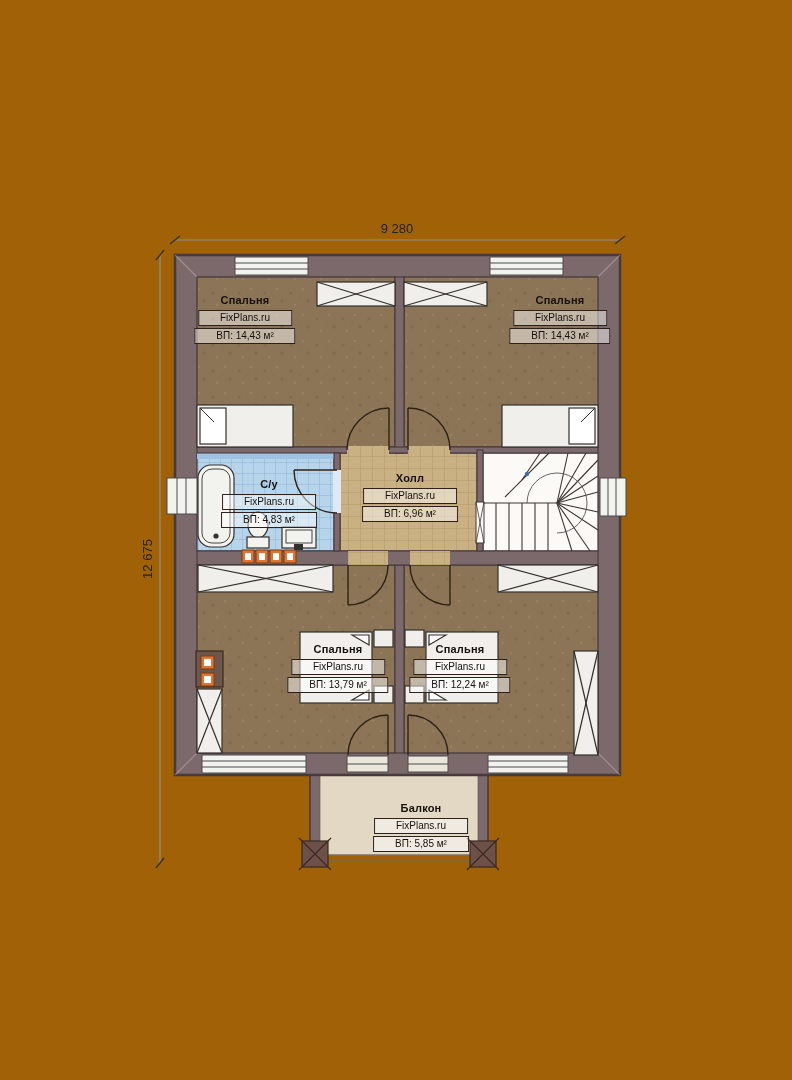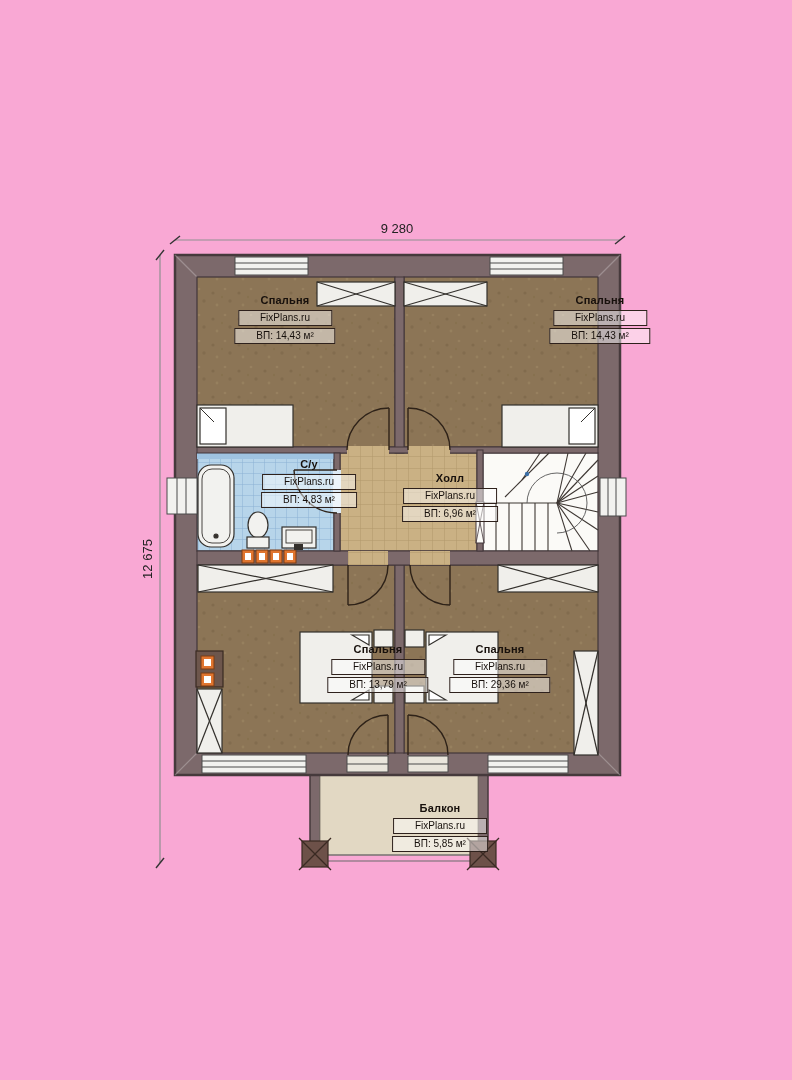--- a/index.html
+++ b/index.html
@@ -1,19 +1,19 @@
 <!DOCTYPE html>
 <html><head>
 <meta charset="utf-8">
 <style>
   html,body{margin:0;padding:0;background:#ffffff;}
-  #stage{position:relative;width:792px;height:1080px;background:#f9a8d4;overflow:hidden;
+  #stage{position:relative;width:792px;height:1080px;background:#a16207;overflow:hidden;
          font-family:"Liberation Sans", sans-serif;}
   #planSvg{position:absolute;left:0;top:0;}
-  .label{position:absolute;transform:translateX(-50%);text-align:center;z-index:5;color:#17100c;margin-left:40px;}
+  .label{position:absolute;transform:translateX(-50%);text-align:center;z-index:5;color:#17100c;}
   .rname{font-size:11px;font-weight:bold;letter-spacing:.2px;margin-bottom:2px;white-space:nowrap;}
   .rbox{display:inline-block;border:1.5px solid #2e211c;background:rgba(255,255,255,0.48);
         font-size:10px;line-height:12px;padding:1px 21px;margin-top:2px;white-space:nowrap;}
   .rbox-wrap{display:flex;flex-direction:column;align-items:center;}
   .dim{position:absolute;font-size:13px;color:#222;z-index:5;white-space:nowrap;}
   .dim-v{transform:translate(-50%,-50%) rotate(-90deg);}
   .dim-h{transform:translateX(-50%);}
 </style>
 </head>
 <body>
@@ -308,21 +308,21 @@
   </div>
 
   <div class="label" style="left:560px;top:294px">
     <div class="rname">Спальня</div>
     <div class="rbox-wrap">
       <div class="rbox">FixPlans.ru</div>
       <div class="rbox">ВП: 14,43 м²</div>
     </div>
   </div>
 
-  <div class="label" style="left:269px;top:458px">
+  <div class="label" style="left:269px;top:478px">
     <div class="rname">С/у</div>
     <div class="rbox-wrap">
       <div class="rbox">FixPlans.ru</div>
       <div class="rbox">ВП: 4,83 м²</div>
     </div>
   </div>
 
   <div class="label" style="left:410px;top:472px">
     <div class="rname">Холл</div>
     <div class="rbox-wrap">
@@ -336,25 +336,25 @@
     <div class="rbox-wrap">
       <div class="rbox">FixPlans.ru</div>
       <div class="rbox">ВП: 13,79 м²</div>
     </div>
   </div>
 
   <div class="label" style="left:460px;top:643px">
     <div class="rname">Спальня</div>
     <div class="rbox-wrap">
       <div class="rbox">FixPlans.ru</div>
-      <div class="rbox">ВП: 29,36 м²</div>
-    </div>
-  </div>
-
-  <div class="label" style="left:400px;top:802px">
+      <div class="rbox">ВП: 12,24 м²</div>
+    </div>
+  </div>
+
+  <div class="label" style="left:421px;top:802px">
     <div class="rname">Балкон</div>
     <div class="rbox-wrap">
       <div class="rbox">FixPlans.ru</div>
       <div class="rbox">ВП: 5,85 м²</div>
     </div>
   </div>
 
 </div>
 
 </body></html>

